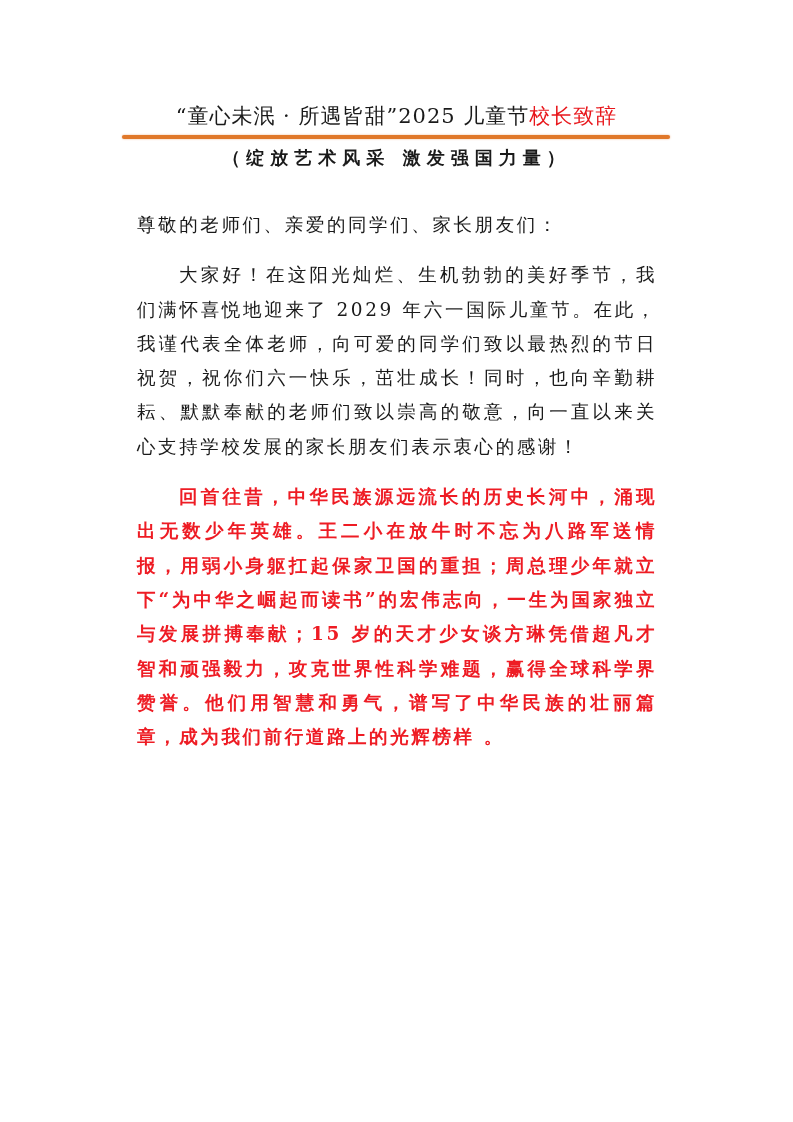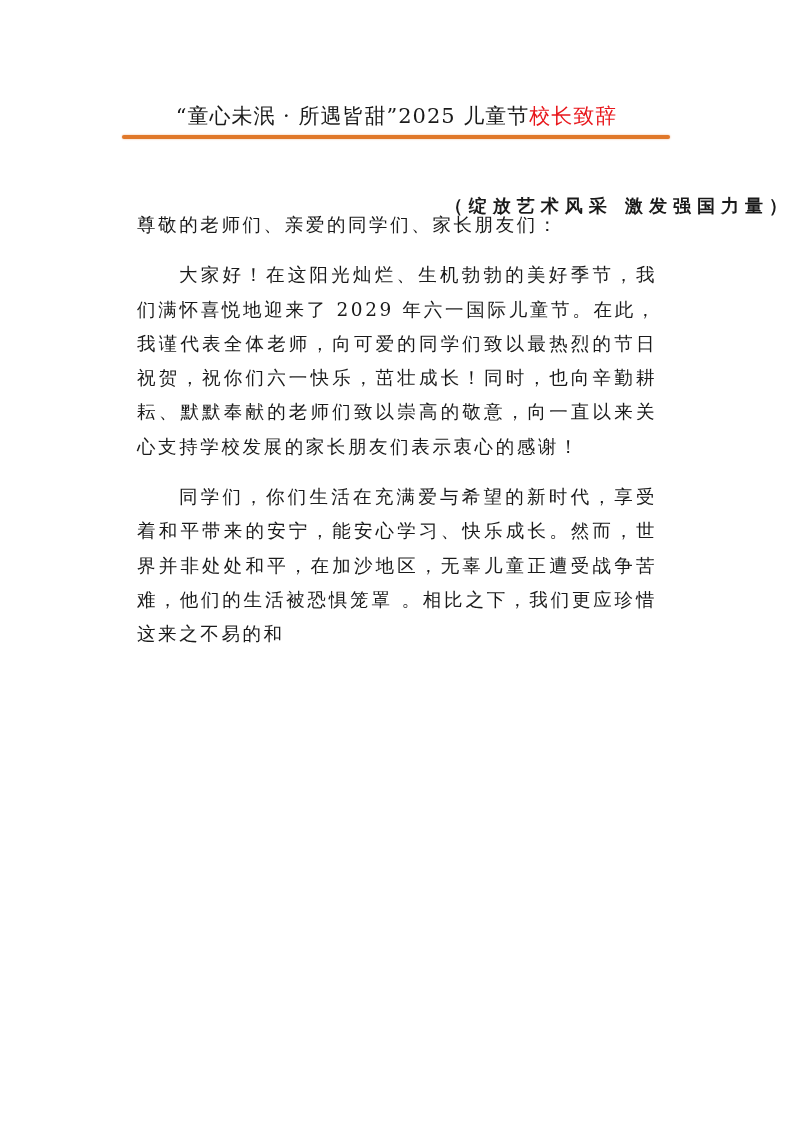--- a/index.html
+++ b/index.html
@@ -44,28 +44,27 @@
       height: 4px;
       border-radius: 2px;
       background: #e0782a;
       box-shadow: 0 0 2px rgba(224,120,42,0.6);
     }
     .subtitle {
       position: absolute;
       top: 144px;
       left: 0;
       width: 793px;
-      text-align: right;
+      text-align: center;
       font-size: 18px;
       line-height: 28px;
       letter-spacing: 6px;
       font-weight: bold;
       color: #1a1a1a;
       white-space: nowrap;
-      margin-top: 48px;
     }
     .body {
       position: absolute;
       left: 121px;
       top: 192px;
       width: 552px;
       font-size: 18.5px;
       line-height: 34.3px;
       letter-spacing: 2.6px;
     }
@@ -91,16 +90,16 @@
     <span>“童心未泯 · 所遇皆甜”2025 儿童节</span><span class="accent">校长致辞</span>
   </div>
 
   <div class="rule"></div>
 
   <div class="subtitle">（绽放艺术风采 激发强国力量）</div>
 
   <div class="body">
     <p>尊敬的老师们、亲爱的同学们、家长朋友们：</p>
     <p class="indent">大家好！在这阳光灿烂、生机勃勃的美好季节，我们满怀喜悦地迎来了 2029 年六一国际儿童节。在此，我谨代表全体老师，向可爱的同学们致以最热烈的节日祝贺，祝你们六一快乐，茁壮成长！同时，也向辛勤耕耘、默默奉献的老师们致以崇高的敬意，向一直以来关心支持学校发展的家长朋友们表示衷心的感谢！</p>
-    <p class="indent">同学们，你们生活在充满爱与希望的新时代，享受着和平带来的安宁，能安心学习、快乐成长。然而，世界并非处处和平，在加沙地区，无辜儿童正遭受战争苦难，他们的生活被恐惧笼罩 。相比之下，我们更应珍惜这来之不易的和</p>
+    <p class="indent red">回首往昔，中华民族源远流长的历史长河中，涌现出无数少年英雄。王二小在放牛时不忘为八路军送情报，用弱小身躯扛起保家卫国的重担；周总理少年就立下“为中华之崛起而读书”的宏伟志向，一生为国家独立与发展拼搏奉献；15 岁的天才少女谈方琳凭借超凡才智和顽强毅力，攻克世界性科学难题，赢得全球科学界赞誉。他们用智慧和勇气，谱写了中华民族的壮丽篇章，成为我们前行道路上的光辉榜样 。</p>
   </div>
 
 </div>
 
 </body></html>

